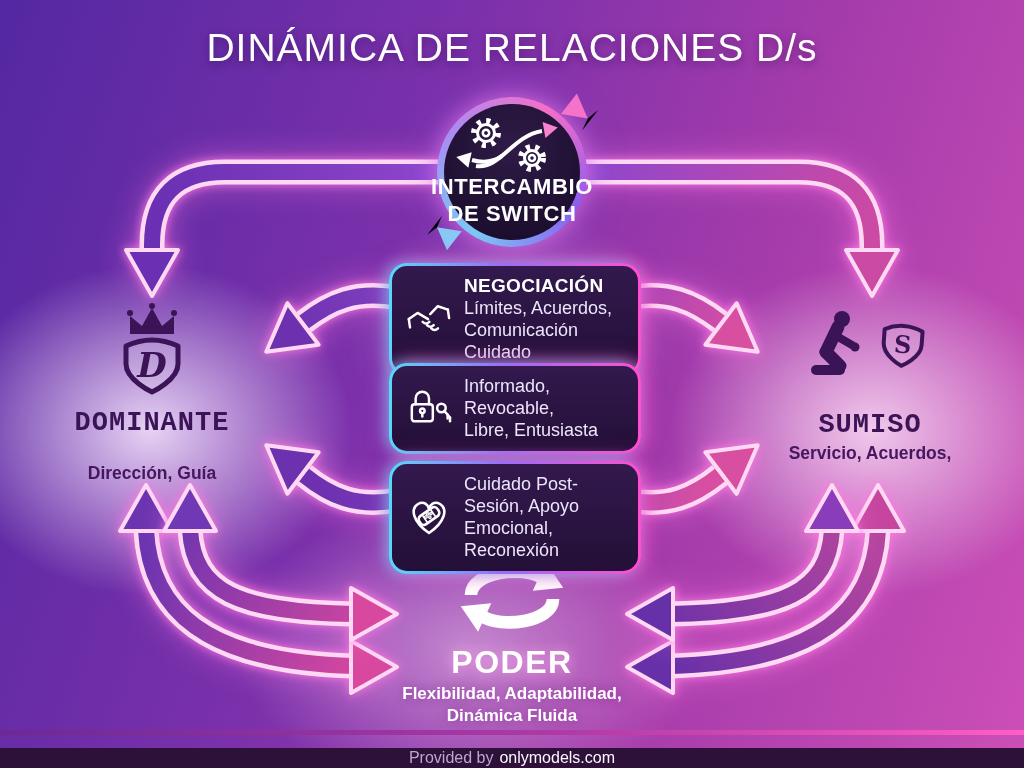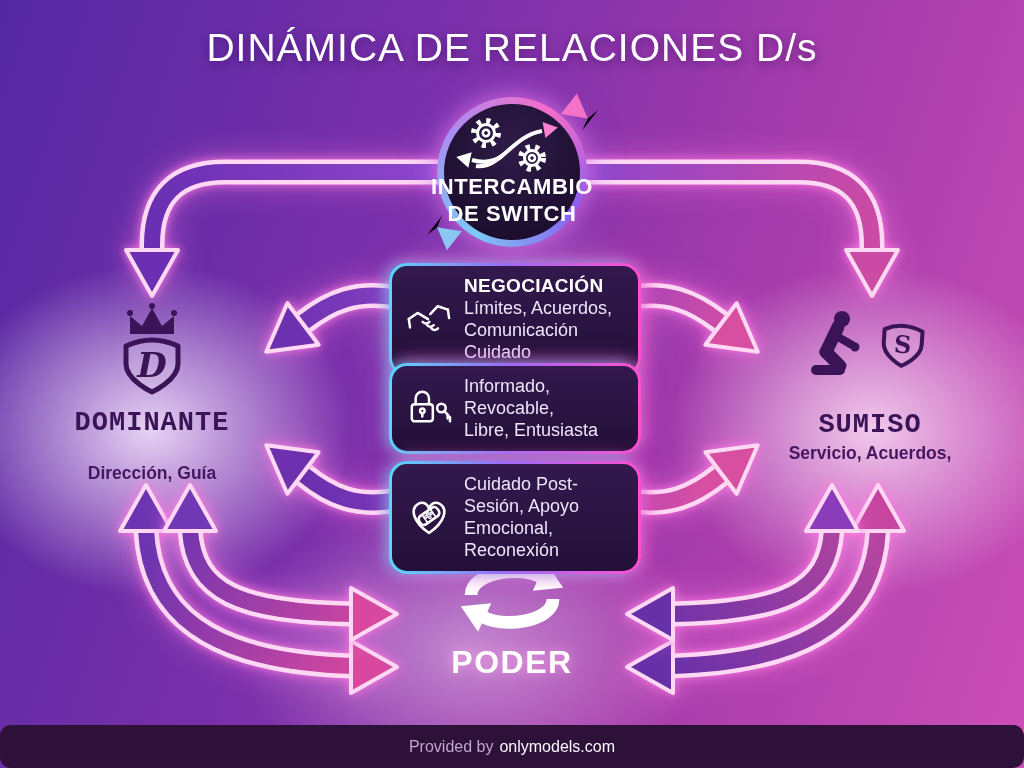--- a/index.html
+++ b/index.html
@@ -52,22 +52,22 @@
   .role-sub{left:730px;top:306px;width:280px;}
   
   .switch{position:absolute;left:332px;top:556px;width:360px;z-index:3;text-align:center;}
   .switch h2{margin:2px 0 2px 0;font-size:32px;font-weight:800;letter-spacing:1.5px;color:#ffffff;
     text-shadow:0 0 14px rgba(255,170,240,.8);}
   .switch p{margin:0;font-size:17px;font-weight:600;color:#ffffff;line-height:1.3;
     text-shadow:0 0 10px rgba(120,40,140,.6);}
   
   .footer-line{position:absolute;left:0;bottom:33px;width:100%;height:5px;z-index:5;
     background:linear-gradient(90deg,#6d2893,#b03aa6 55%,#ff5ec4);}
-  .footer{position:absolute;left:0;bottom:0;width:100%;height:43px;background:#2d1139;z-index:5;
-    display:flex;align-items:center;justify-content:center;font-size:16px;border-radius:11px;}
+  .footer{position:absolute;left:0;bottom:0;width:100%;height:20px;background:#2d1139;z-index:5;
+    display:flex;align-items:center;justify-content:center;font-size:16px;}
   .footer .pre{color:#bfa6cf;margin-right:6px;}
   .footer .brand{color:#fdf8ff;font-weight:400;}
 </style>
 </head>
 <body>
 
 <div class="stage">
 
   <svg class="arrows" width="1024" height="768" viewBox="0 0 1024 768">
     <defs>
@@ -310,20 +310,24 @@
   <div class="switch">
     <svg width="118" height="82" viewBox="0 0 120 84">
       <g fill="none" stroke="#ffffff" stroke-width="13">
         <path d="M18 40 C18 16 72 10 90 22"></path>
         <path d="M102 44 C102 68 48 74 30 62"></path>
       </g>
       <polygon points="0,-16 0,16 27,0" fill="#ffffff" transform="translate(88,21) rotate(25)"></polygon>
       <polygon points="0,-16 0,16 27,0" fill="#ffffff" transform="translate(32,63) rotate(205)"></polygon>
     </svg>
     <h2>PODER</h2>
+    <p>
+      <span>Flexibilidad, Adaptabilidad,</span><br>
+      <span>Dinámica Fluida</span>
+    </p>
   </div>
 
   <div class="footer-line"></div>
   <div class="footer">
     <span class="pre">Provided by</span>
     <span class="brand">onlymodels.com</span>
   </div>
 
 </div>
 

